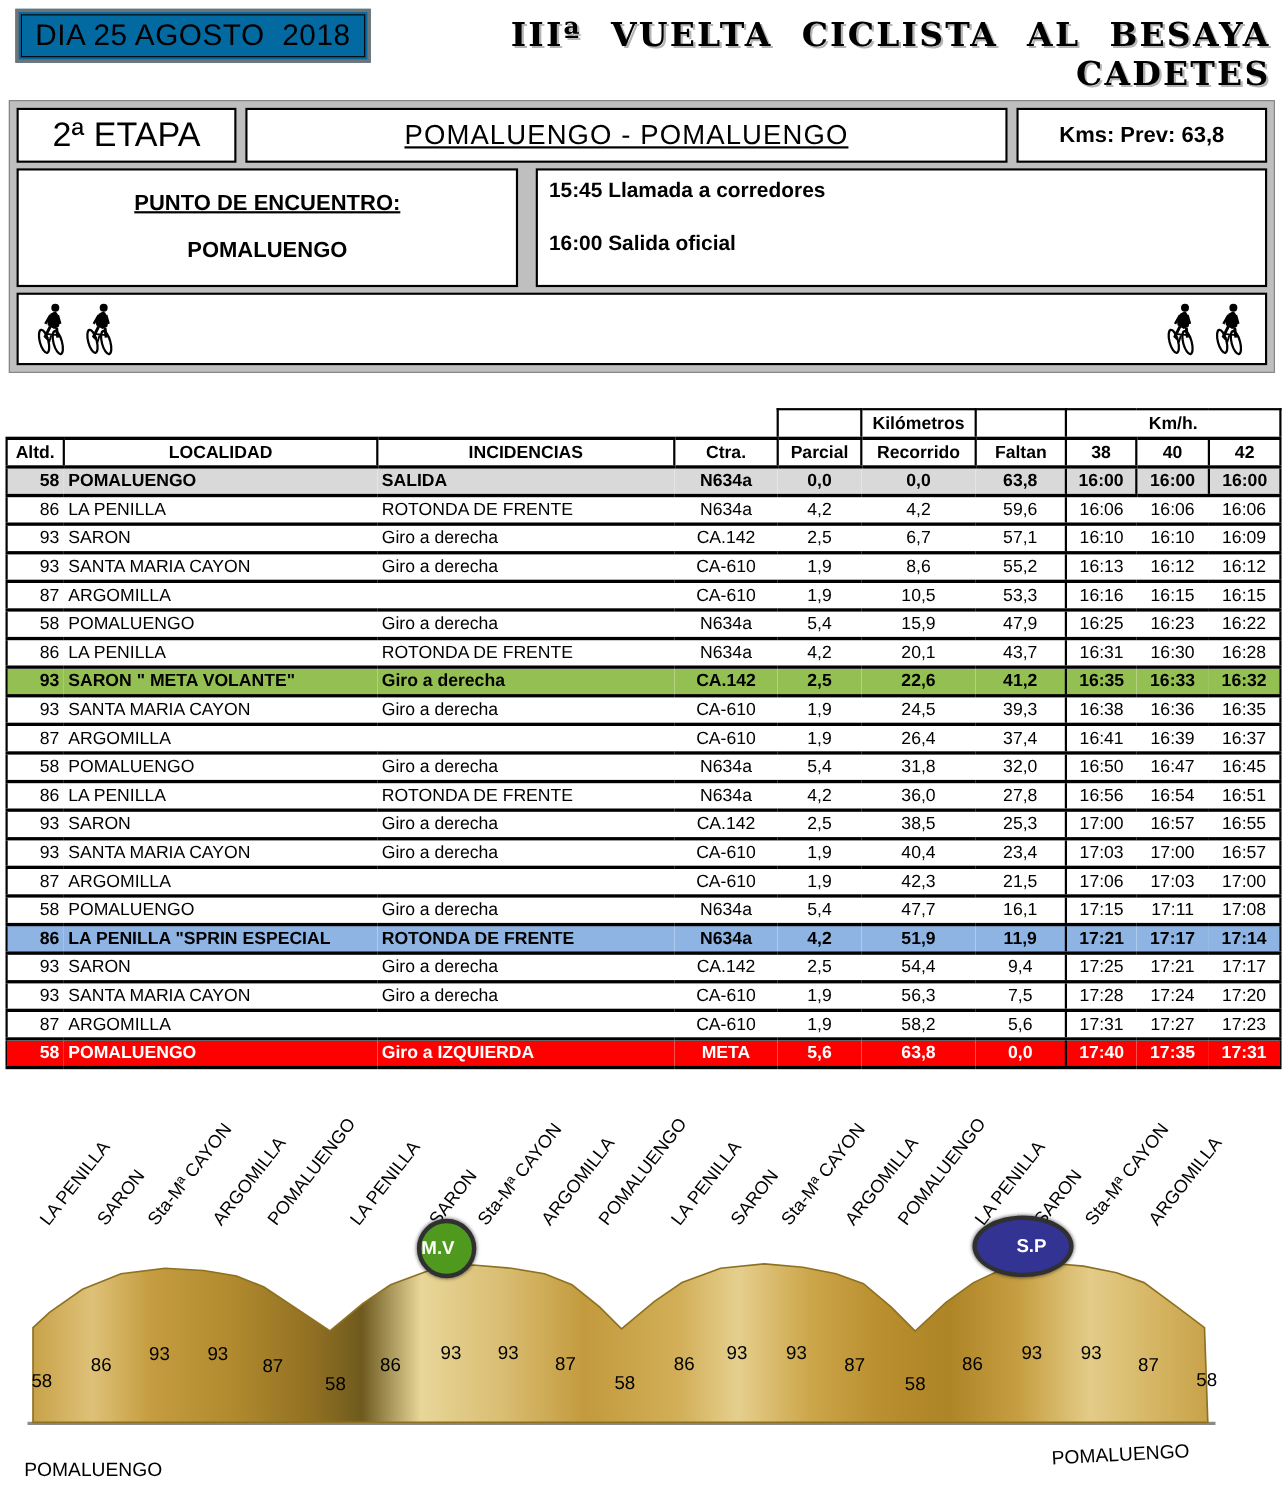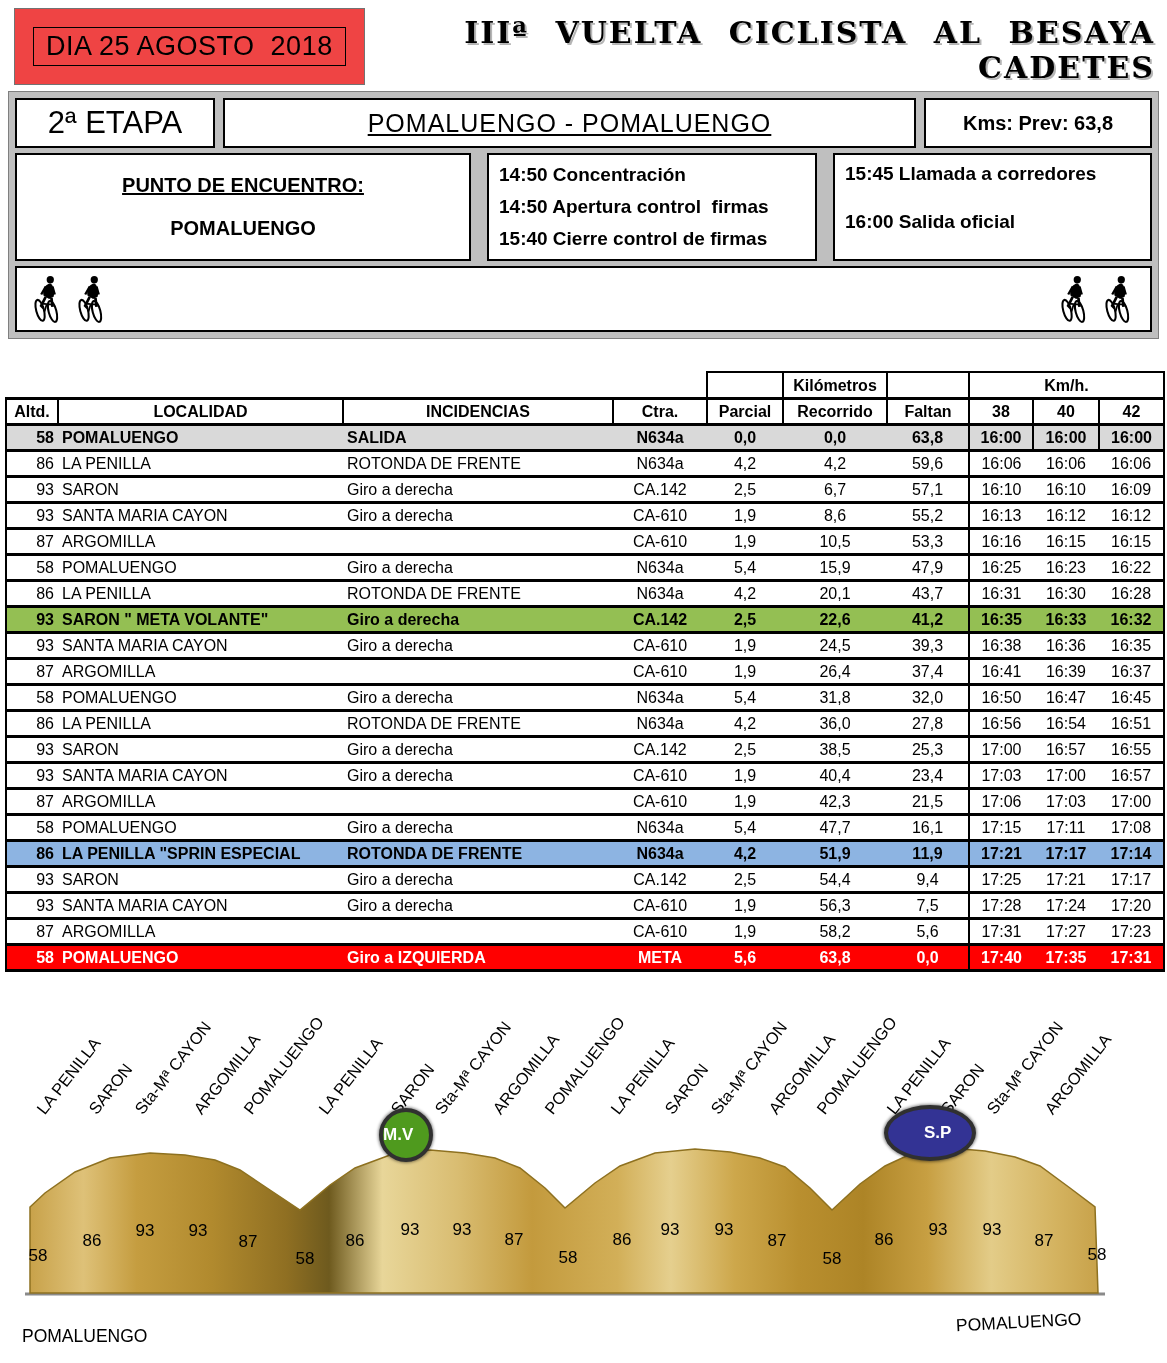--- a/index.html
+++ b/index.html
@@ -2,21 +2,21 @@
 <html><head>
 <meta charset="utf-8">
 <style>
   html,body{margin:0;padding:0;background:#fff;}
   .sheet{position:relative;width:1167px;height:1363px;background:#fff;overflow:hidden;
          font-family:"Liberation Sans",sans-serif;color:#000;}
   .pre{white-space:pre;}
 
   
   .top-row{display:flex;align-items:flex-start;margin:8px 12px 0 14px;}
-  .date-box-outer{border:1px solid #737373;padding:18px;background:#ef4444;flex:0 0 auto;}
+  .date-box-outer{border:3px solid #737373;padding:2px;background:#0369a1;flex:0 0 auto;}
   .date-box-inner{border:1px solid #000;padding:3px 12px;font-size:27px;letter-spacing:.5px;}
   .main-title{flex:1;text-align:right;font-family:"DejaVu Serif",serif;font-weight:bold;
               font-size:30px;letter-spacing:2px;word-spacing:14px;padding-top:7px;
               text-shadow:2px 2px 0 #b5b5b5; }
 
   
   .gray-panel{margin:6px 8px 0 8px;background:#bfbfbf;border:1px solid #7f7f7f;padding:6px;}
   .box{background:#fff;border:2px solid #000;display:flex;align-items:center;justify-content:center;}
   .band1{display:flex;gap:8px;height:50px;}
   .etapa-box{width:196px;font-size:31px;}
@@ -80,25 +80,20 @@
   <div class="gray-panel">
     <div class="band1">
       <div class="box etapa-box">2ª ETAPA</div>
       <div class="box route-box">POMALUENGO - POMALUENGO</div>
       <div class="box kms-box">Kms: Prev: 63,8</div>
     </div>
     <div class="band2">
       <div class="box punto-box">
         <div class="punto-label">PUNTO DE ENCUENTRO:</div>
         <div>POMALUENGO</div>
-      </div>
-      <div class="box sched1">
-        <div class="pre">14:50 Concentración</div>
-        <div class="pre">14:50 Apertura control  firmas</div>
-        <div class="pre">15:40 Cierre control de firmas</div>
       </div>
       <div class="box sched2">
         <div class="pre">15:45 Llamada a corredores</div>
         <div class="pre line2">16:00 Salida oficial</div>
       </div>
     </div>
     <div class="band3">
       <svg width="0" height="0" style="position:absolute">
         <defs>
           <symbol id="cyclist" viewBox="0 0 30 44">

